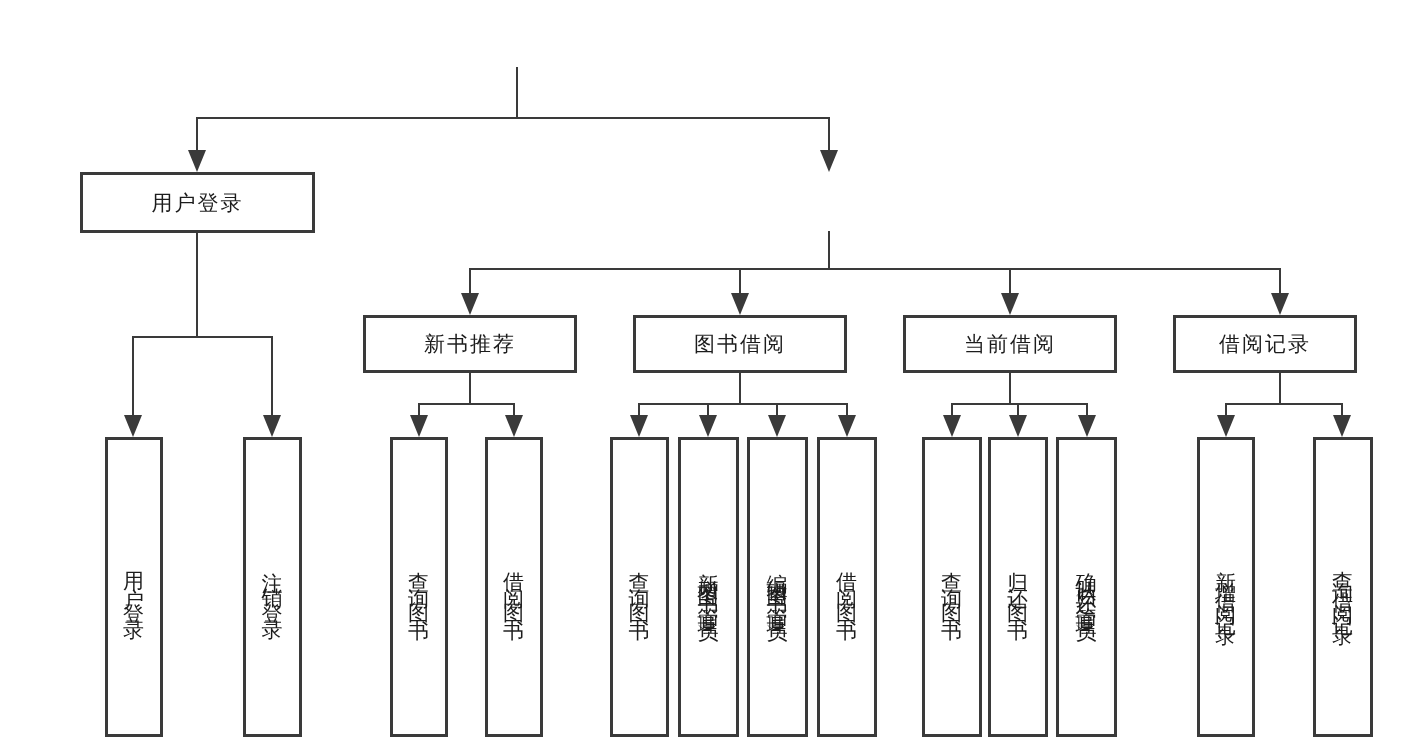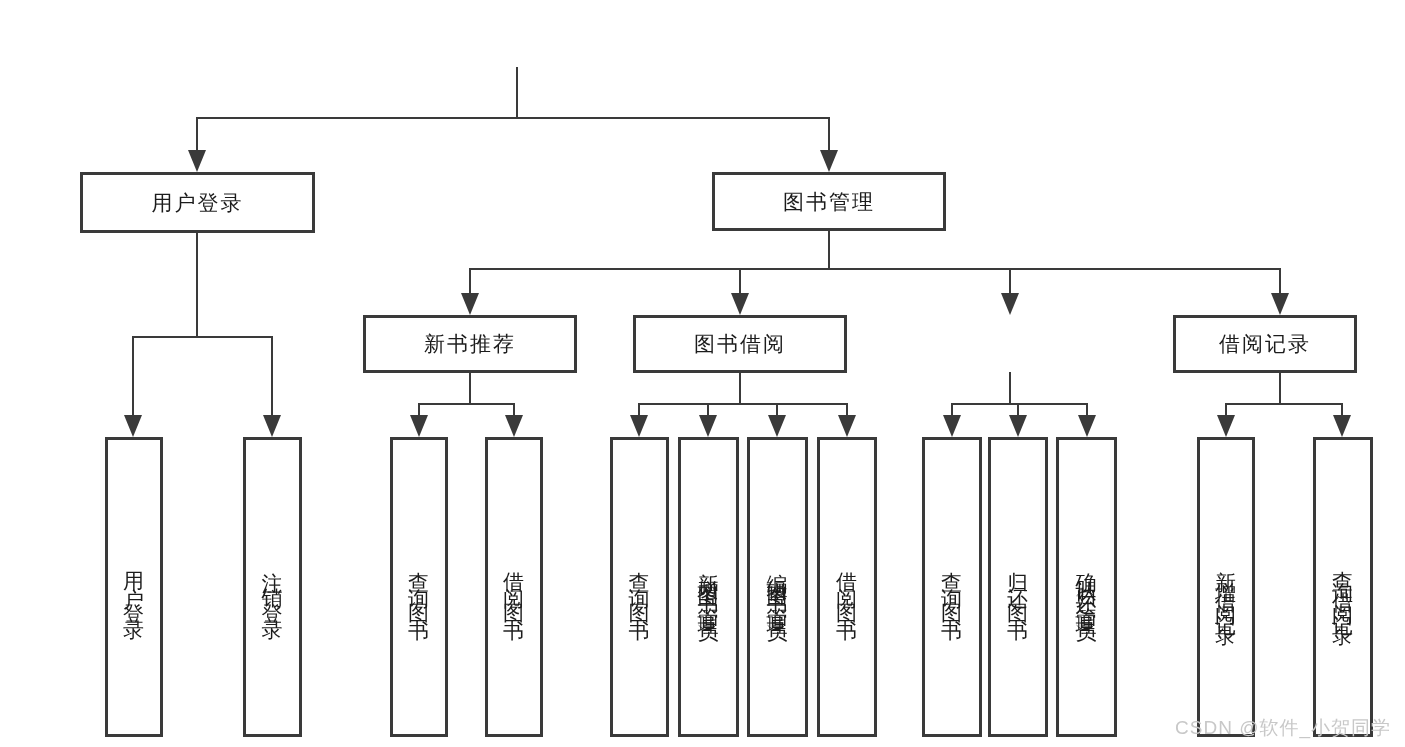--- a/index.html
+++ b/index.html
@@ -45,23 +45,20 @@
   <div class="cl" style="left:516px;top:67px;width:2px;height:50px"></div>
   <div class="cl" style="left:196px;top:117px;width:634px;height:2px"></div>
   <div class="cl" style="left:196px;top:117px;width:2px;height:34px"></div>
   <div class="ar" style="left:188px;top:150px"></div>
   <div class="cl" style="left:828px;top:117px;width:2px;height:34px"></div>
   <div class="ar" style="left:820px;top:150px"></div>
 
   <div class="hbox" style="left:80px;top:172px;width:235px;height:61px">
     <span>用户登录</span>
   </div>
-  <div class="hbox" style="left:712px;top:172px;width:234px;height:59px">
-    <span>图书管理</span>
-  </div>
 
   <div class="cl" style="left:196px;top:233px;width:2px;height:103px"></div>
   <div class="cl" style="left:132px;top:336px;width:141px;height:2px"></div>
   <div class="cl" style="left:132px;top:336px;width:2px;height:81px"></div>
   <div class="ar" style="left:124px;top:415px"></div>
   <div class="cl" style="left:271px;top:336px;width:2px;height:81px"></div>
   <div class="ar" style="left:263px;top:415px"></div>
 
   <div class="cl" style="left:828px;top:231px;width:2px;height:37px"></div>
   <div class="cl" style="left:469px;top:268px;width:812px;height:2px"></div>
@@ -72,20 +69,23 @@
   <div class="cl" style="left:1009px;top:268px;width:2px;height:27px"></div>
   <div class="ar" style="left:1001px;top:293px"></div>
   <div class="cl" style="left:1279px;top:268px;width:2px;height:27px"></div>
   <div class="ar" style="left:1271px;top:293px"></div>
 
   <div class="hbox" style="left:363px;top:315px;width:214px;height:58px">
     <span>新书推荐</span>
   </div>
   <div class="hbox" style="left:633px;top:315px;width:214px;height:58px">
     <span>图书借阅</span>
+  </div>
+  <div class="hbox" style="left:903px;top:315px;width:214px;height:58px">
+    <span>当前借阅</span>
   </div>
   <div class="hbox" style="left:1173px;top:315px;width:184px;height:58px">
     <span>借阅记录</span>
   </div>
 
   <div class="cl" style="left:469px;top:372px;width:2px;height:31px"></div>
   <div class="cl" style="left:418px;top:403px;width:97px;height:2px"></div>
   <div class="cl" style="left:418px;top:403px;width:2px;height:14px"></div>
   <div class="ar" style="left:410px;top:415px"></div>
   <div class="cl" style="left:513px;top:403px;width:2px;height:14px"></div>
@@ -155,15 +155,14 @@
     <span>确认归还（管理员）</span>
   </div>
 
   <div class="vbox ls-b" style="left:1197px;width:58px">
     <span>新增借阅记录</span>
   </div>
   <div class="vbox ls-b" style="left:1313px;width:60px">
     <span>查询借阅记录</span>
   </div>
 
-  <div class="watermark">CSDN @软件_小贺同学</div>
 
 </div>
 
 </body></html>

